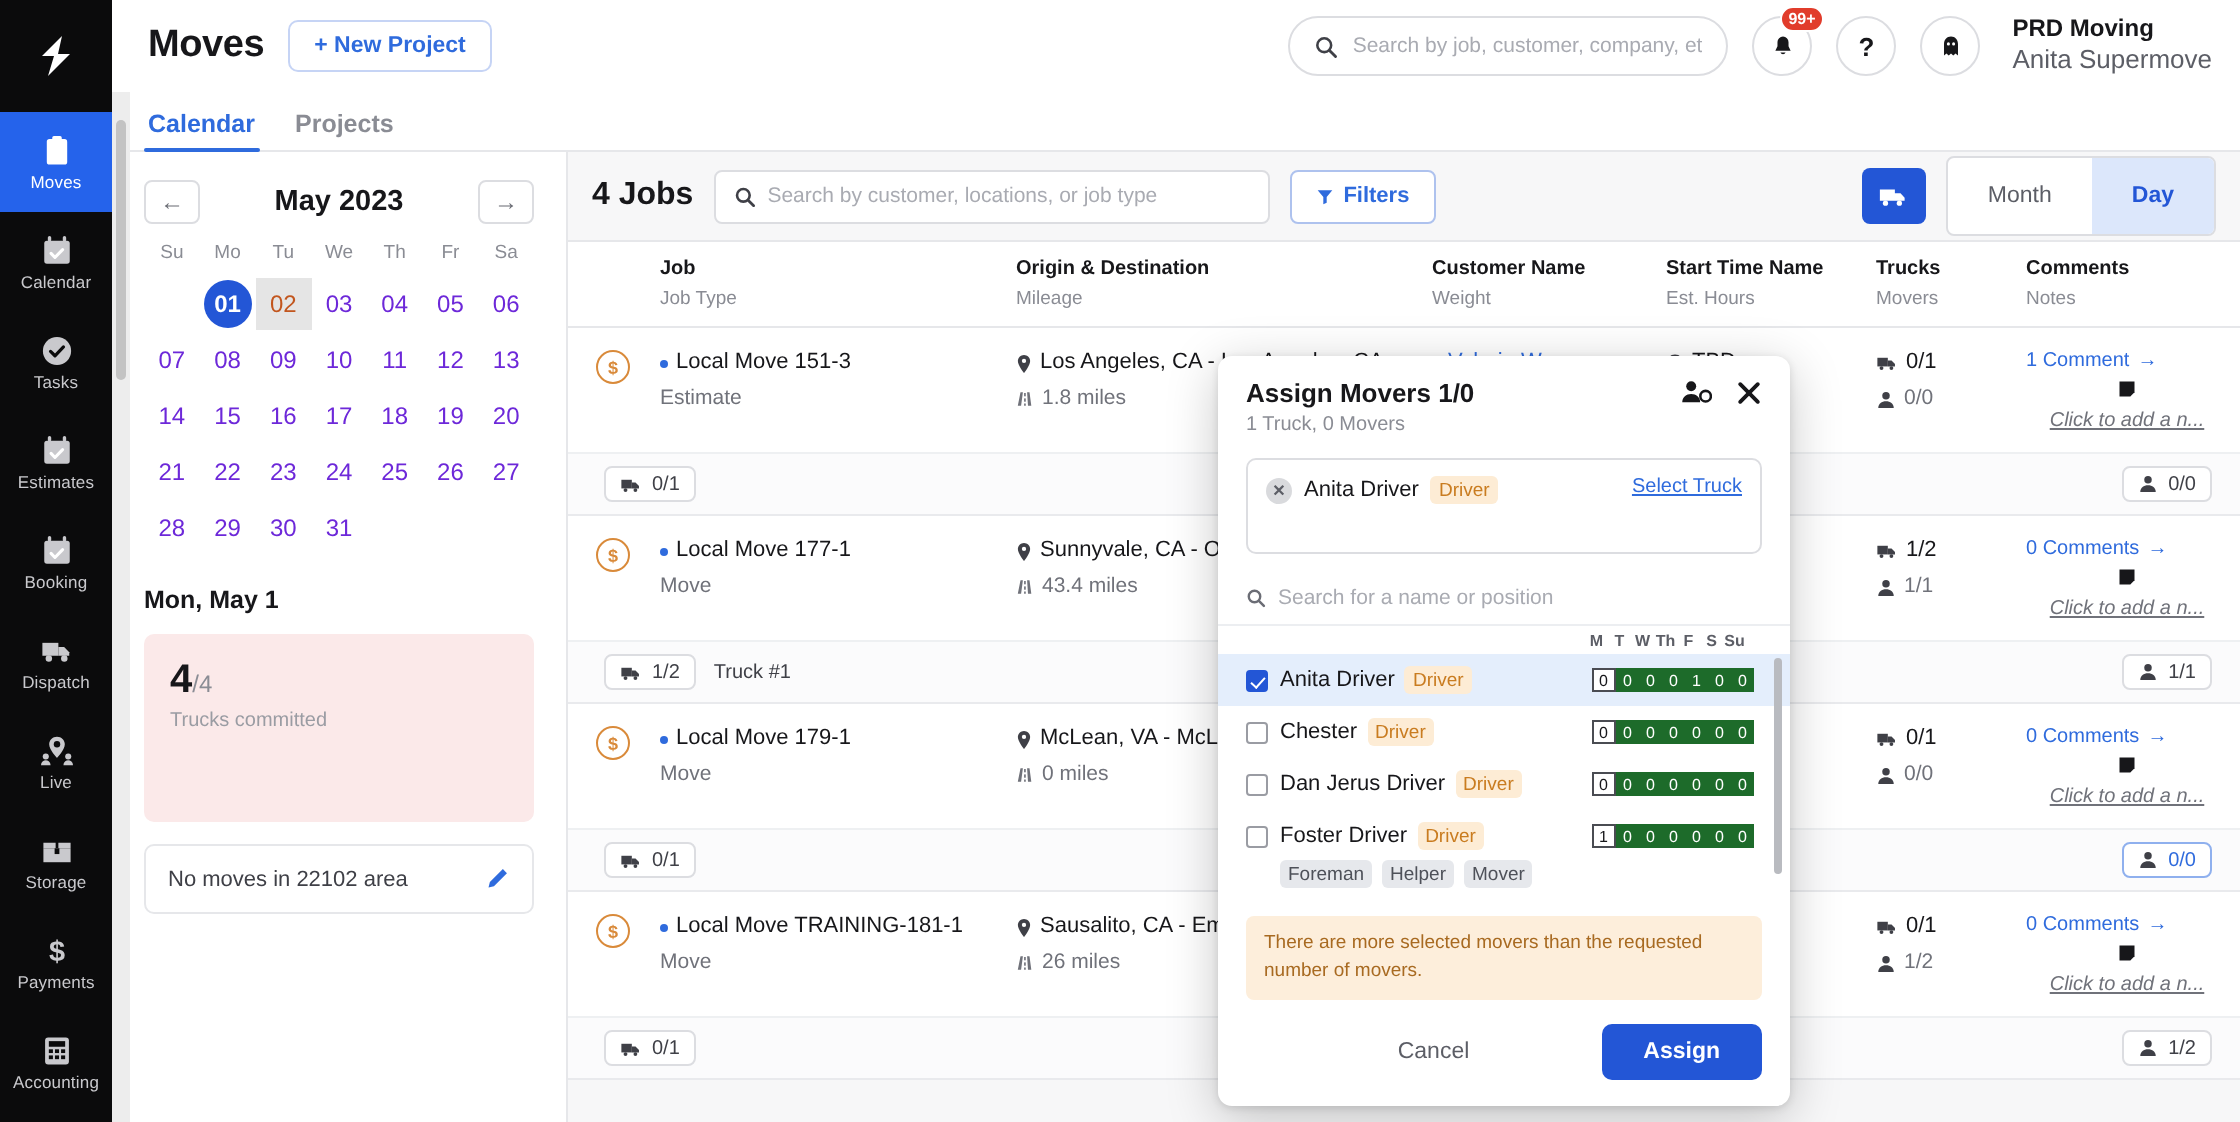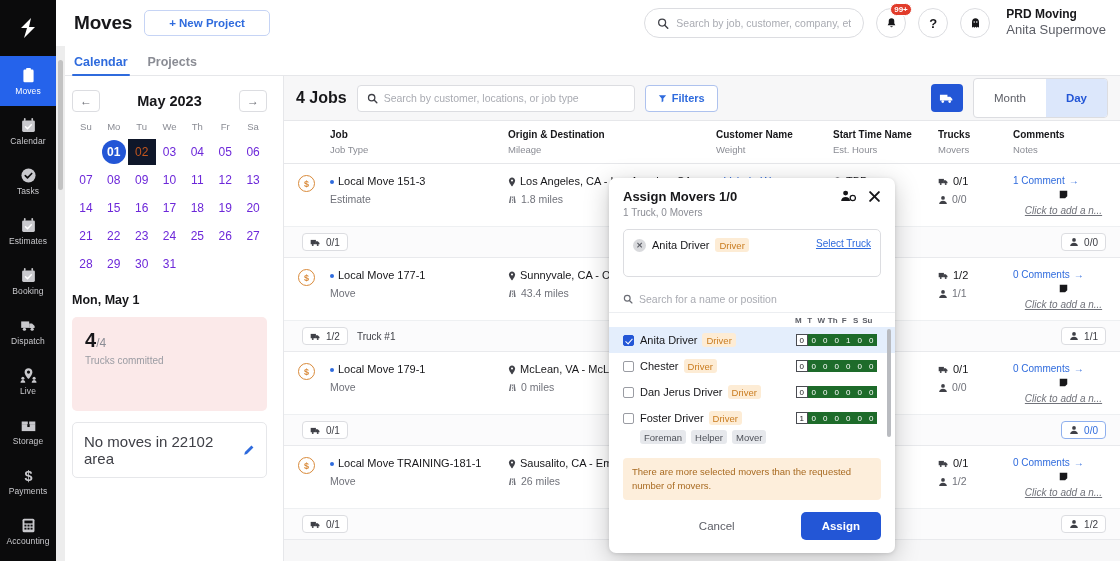--- a/index.html
+++ b/index.html
@@ -63,21 +63,21 @@
     height: 46px; flex: 0 0 46px;
     display: flex; align-items: center;
     padding: 0 14px 0 18px;
     background: #fff;
     gap: 12px;
   }
   .page-title { font-size: 19px; font-weight: 700; color: #17171a; letter-spacing: -.2px; }
   .new-project-btn {
     border: 1px solid #c6d4f5; background: #fff; color: #2f6bdd;
     border-radius: 5px; font-size: 11.5px; font-weight: 700;
-    padding: 6px 24px; cursor: pointer; white-space: nowrap;
+    padding: 6px 12px; cursor: pointer; white-space: nowrap;
     font-family: inherit;
   }
   .top-spacer { flex: 1; }
   .search-global {
     width: 220px; height: 30px;
     border: 1px solid #dcdde1; border-radius: 16px;
     display: flex; align-items: center; gap: 7px; padding: 0 12px;
     background: #fff; cursor: text;
   }
   .search-global .ph { font-size: 10.5px; color: #a9abb2; white-space: nowrap; overflow:hidden; }
@@ -141,36 +141,36 @@
   .day {
     height: 26px; display: flex; align-items: center; justify-content: center;
     font-size: 12px; color: #6d28d9; cursor: pointer; position: relative;
   }
   .day.sel { color: #fff; }
   .day.sel:before {
     content:""; position:absolute; width:24px; height:24px; border-radius:50%;
     background:#2356d6; z-index:0;
   }
   .day.sel span { position: relative; z-index: 1; font-weight: 600; }
-  .day.today { background: #0f172a; color: #c2561e; }
+  .day.today { background: #e5e5e5; color: #c2561e; }
   .day.empty { cursor: default; }
 
   .sub-date { font-size: 12.5px; font-weight: 700; color: #17171a; margin: 16px 0 10px 0; }
   .trucks-card {
     background: #fbe9e9; border-radius: 5px; padding: 12px 13px;
     height: 94px;
   }
   .trucks-card .big { font-size: 20px; font-weight: 700; color: #17171a; }
   .trucks-card .small { font-size: 12px; color: #8a8c94; font-weight: 400;}
   .trucks-card .cap { font-size: 10px; color: #9a9ca3; margin-top: 3px; }
   .area-card {
     margin-top: 11px; border: 1px solid #e6e7ea; border-radius: 5px;
     padding: 10px 11px; display: flex; align-items: center; justify-content: space-between;
   }
-  .area-card .txt { font-size: 15px; color: #3f4047; }
+  .area-card .txt { font-size: 11px; color: #3f4047; }
   .pencil { color: #2f6bdd; cursor: pointer; display:flex; }
 
   
   .jobs {
     flex: 1; min-width: 0; background: #f7f7f8;
     display: flex; flex-direction: column;
   }
   .jobs-toolbar {
     height: 44px; flex: 0 0 44px; background:#f7f7f8;
     display: flex; align-items: center; gap: 10px; padding: 0 12px;

